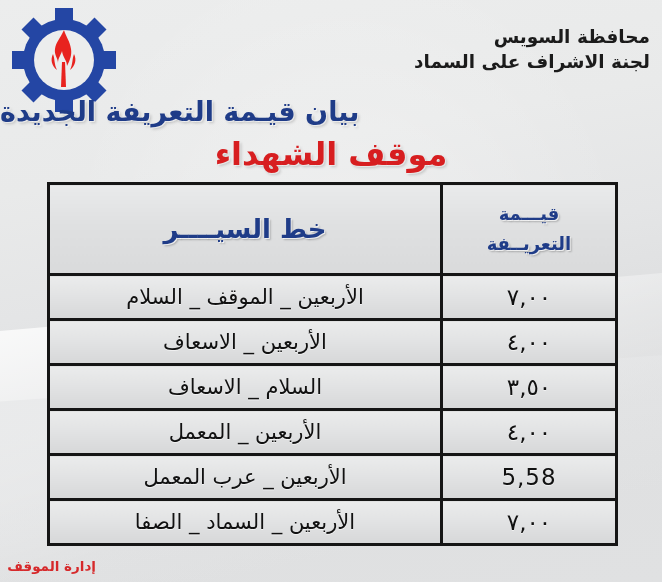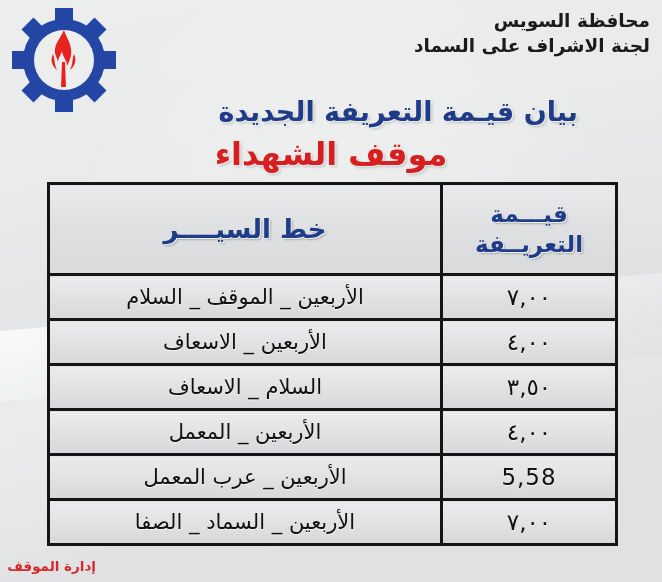--- a/index.html
+++ b/index.html
@@ -66,45 +66,44 @@
     left: 12px;
     top: 8px;
     width: 104px;
     height: 104px;
   }
   .logo svg { display: block; }
 
   .org-lines {
     position: absolute;
     right: 12px;
-    top: 8px;
+    top: 24px;
     width: 420px;
     text-align: right;
     direction: rtl;
   }
   .org-line {
     color: #1b1b1b;
     font-weight: bold;
     font-size: 18.5px;
     line-height: 25px;
     white-space: nowrap;
   }
 
   .title-main {
     position: absolute;
     top: 96px;
     left: 0;
     width: 550px;
-    text-align: right;
+    text-align: left;
     color: #1f3c88;
     font-size: 27px;
     font-weight: bold;
     letter-spacing: 0px;
     text-shadow: 1px 1px 0 rgba(255,255,255,0.6), 2px 2px 3px rgba(0,0,0,0.18);
-    margin-left: 28px;
   }
   .title-sub {
     position: absolute;
     top: 135px;
     left: 0;
     width: 662px;
     text-align: center;
     color: #d71e20;
     font-size: 32px;
     font-weight: bold;
@@ -132,21 +131,21 @@
   .head-cell {
     height: 88px;
     vertical-align: middle;
     text-align: center;
     background: linear-gradient(180deg, #e9eaeb 0%, #dfe0e1 45%, #d9dadb 100%);
     color: #1f3c88;
     font-weight: bold;
     text-shadow: 1px 1px 0 rgba(255,255,255,0.75), 2px 2px 2px rgba(0,0,0,0.22);
   }
   .head-route { font-size: 26px; letter-spacing: 1px; }
-  .head-fare  { font-size: 23px; line-height: 30px; letter-spacing: 1px; }
+  .head-fare  { font-size: 18px; line-height: 30px; letter-spacing: 1px; }
 
   .body-row td {
     height: 42px;
     vertical-align: middle;
     background: linear-gradient(180deg, #ebecec 0%, #e3e4e5 40%, #d7d8d9 100%);
     color: #111111;
     font-weight: normal;
   }
   .cell-route {
     text-align: center;

